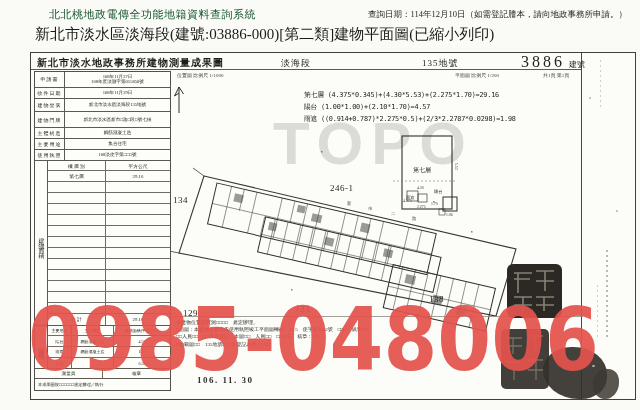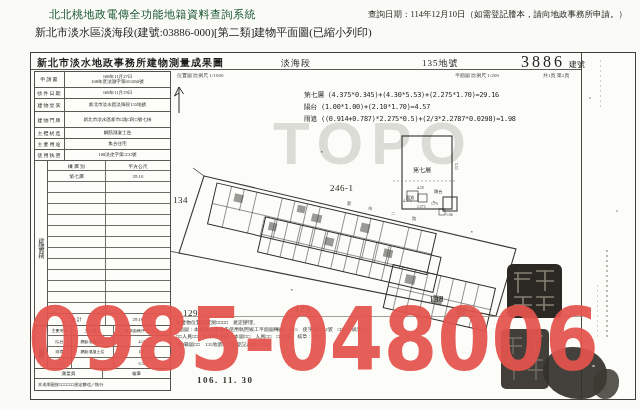--- a/index.html
+++ b/index.html
@@ -3,21 +3,21 @@
 <meta charset="utf-8">
 <style>
   * { box-sizing: border-box; margin: 0; padding: 0; }
   body { background:#e8e8e4; font-family:"Liberation Serif","DejaVu Serif",serif; }
   .screen { position:relative; width:640px; height:410px; background:#fafaf7; overflow:hidden; color:#1d1d1b; }
   .ab { position:absolute; }
 
   
   .sys-title { left:35px; top:7px; font-size:11px; letter-spacing:.5px; color:#14532d;margin-left:14px; }
   .query-date { left:368px; top:9px; width:266px; font-size:8.5px; color:#26261f; }
-  .sub-title { left:35px; top:25px; font-size:11px; color:#1b1b18; }
+  .sub-title { left:35px; top:25px; font-size:15px; color:#1b1b18; }
 
   
   .form { position:absolute; left:30px; top:52px; width:606px; height:348px;
           border:1.6px solid #403f3a; background:#fcfcf9; }
   .divider-v { position:absolute; left:550px; top:0; height:100%; border-left:1.2px solid #49483f; }
   .title-rule { position:absolute; left:0; top:16px; width:550px; border-bottom:1px solid #5b5952; }
 
   .form-title { left:6px; top:3px; font-size:10px; font-weight:bold; letter-spacing:1px; }
   .sec-name { left:250px; top:4px; font-size:9px; letter-spacing:1px; }
   .parcel-no { left:343px; top:4px; font-size:9px; letter-spacing:1px;margin-left:48px; }

